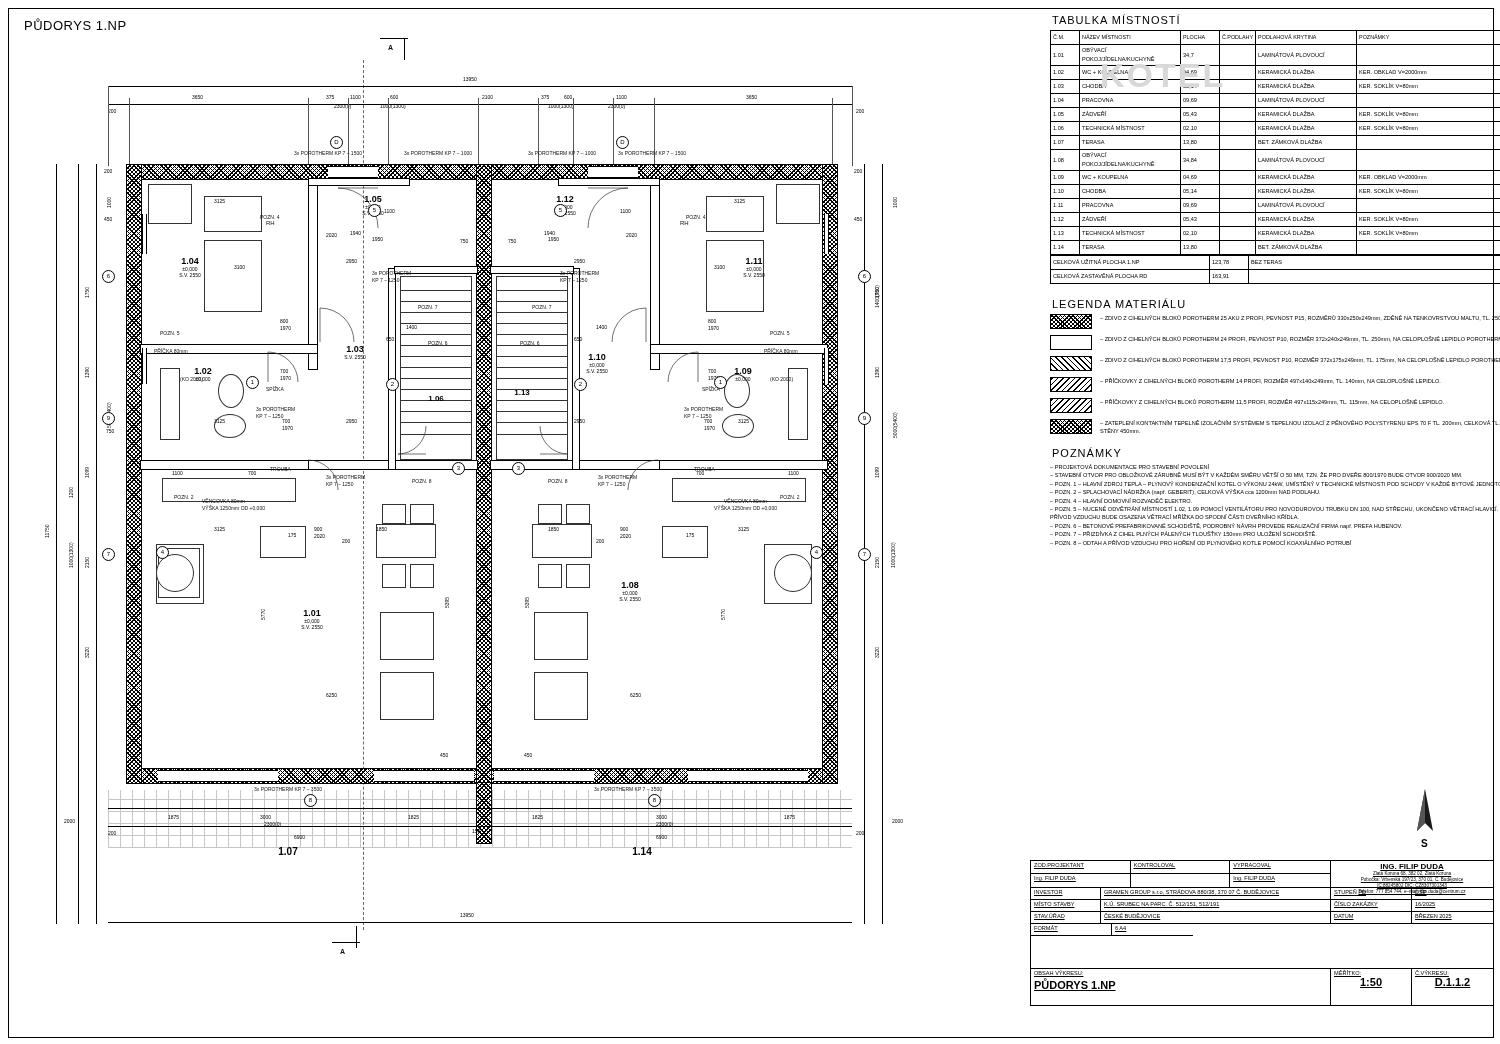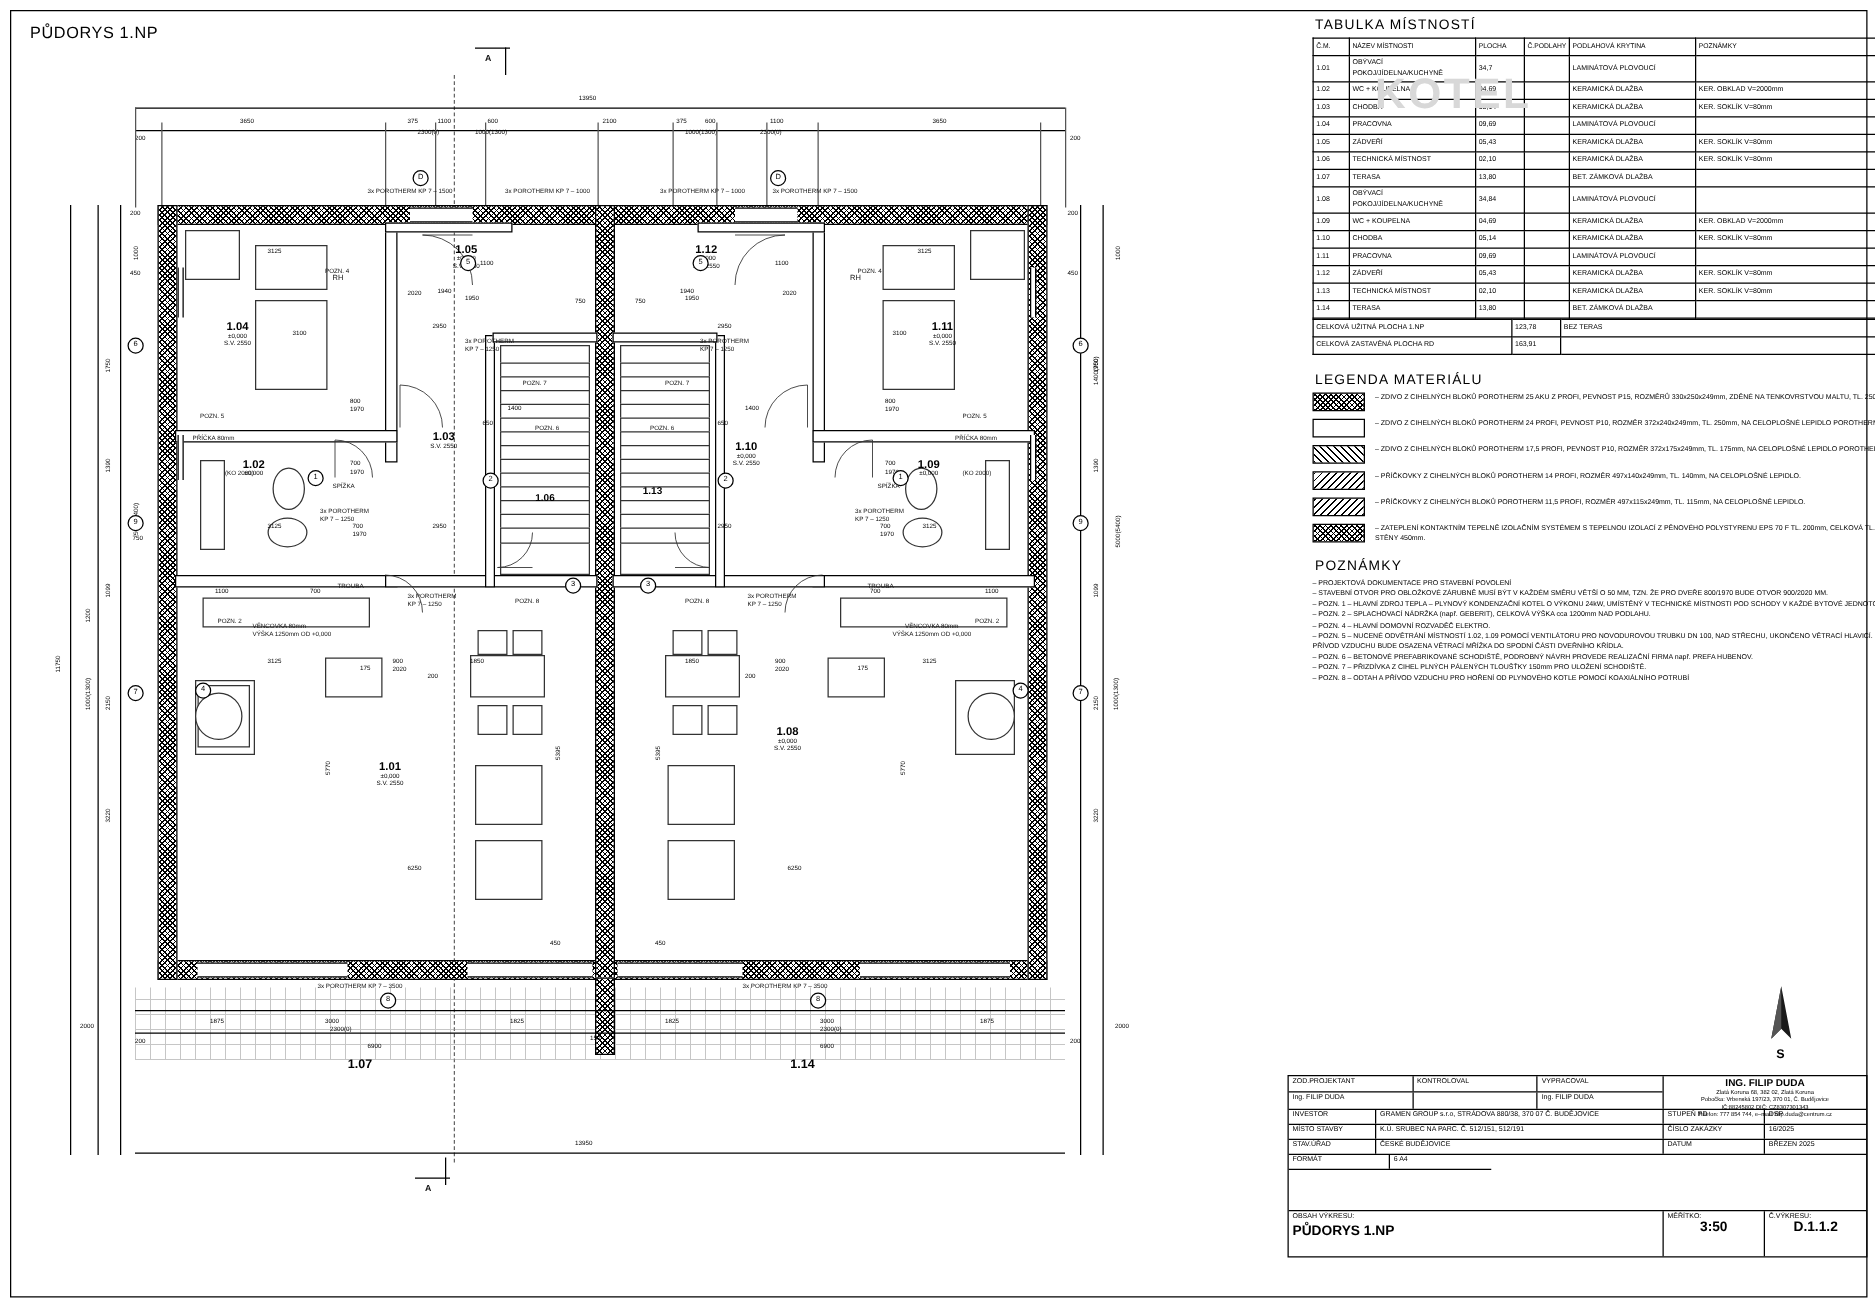--- a/index.html
+++ b/index.html
@@ -48,21 +48,21 @@
   .legrow{display:flex;align-items:flex-start;margin-bottom:6px;}
   .legsw{width:40px;height:13px;flex:0 0 40px;margin-right:8px;}
   .legtx{font-size:5.6px;line-height:8px;}
   .notes p{font-size:5.6px;line-height:8.4px;margin:0;}
   .watermark{position:absolute;left:50px;top:26px;font-size:34px;font-weight:bold;color:#d8d8d8;letter-spacing:2px;}
 
   
   #tb{position:absolute;left:1030px;top:860px;width:462px;border:1px solid #000;font-size:6.2px;}
   #tb .r{display:flex;border-bottom:1px solid #000;}
   #tb .r:last-child{border-bottom:none;}
-  #tb .c{border-right:1px solid #000;padding:1px 3px;box-sizing:border-box;}
+  #tb .c{border-right:1px solid #000;padding:1px 3px;box-sizing:border-box;text-decoration:underline;}
   #tb .c:last-child{border-right:none;}
   .capt{font-size:5.6px;}
   .big{font-size:11px;font-weight:bold;}
   .mid{font-size:8px;font-weight:bold;}
   .compass{position:absolute;left:1395px;top:785px;width:60px;height:70px;}
 </style>
 </head>
 <body>
 
 <div id="sheet">
@@ -726,21 +726,21 @@
       </div>
     </div>
 
     <div class="r" style="height:36px;">
       <div class="c" style="width:300px;">
         <div class="capt">OBSAH VÝKRESU:</div>
         <div class="big" style="line-height:18px;">PŮDORYS 1.NP</div>
       </div>
       <div class="c" style="width:81px;text-align:center;">
         <div class="capt" style="text-align:left">MĚŘÍTKO:</div>
-        <div class="big">3:50</div>
+        <div class="big">1:50</div>
       </div>
       <div class="c" style="width:81px;text-align:center;border-right:none;">
         <div class="capt" style="text-align:left">Č.VÝKRESU:</div>
         <div class="big">D.1.1.2</div>
       </div>
     </div>
   </div>
 </div>
 
 </body></html>

